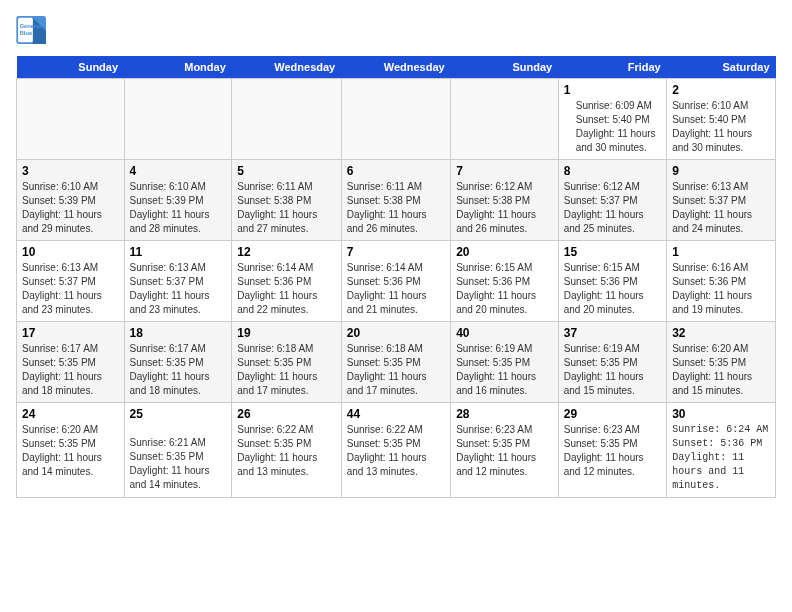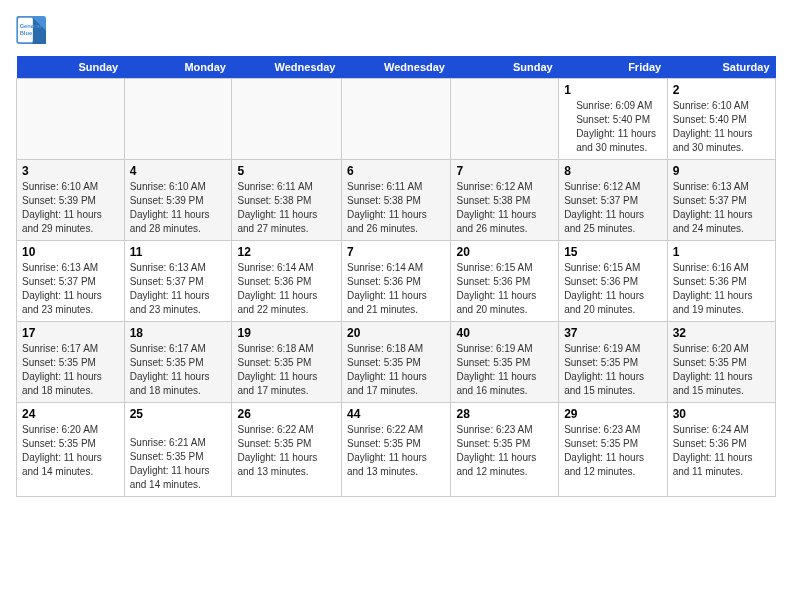--- a/index.html
+++ b/index.html
@@ -297,19 +297,19 @@
 Daylight: 11 hours and 12 minutes.</div>
         </td>
         <td>
           <span class="day-num">29</span>
           <div class="day-info" style="white-space: pre-line;">Sunrise: 6:23 AM
 Sunset: 5:35 PM
 Daylight: 11 hours and 12 minutes.</div>
         </td>
         <td>
           <span class="day-num">30</span>
-          <div class="day-info" style="white-space: pre-line;">Sunrise: 6:24 AM
+          <div class="day-info" style="white-space: pre-line; font-family: Liberation Mono, monospace;">Sunrise: 6:24 AM
 Sunset: 5:36 PM
 Daylight: 11 hours and 11 minutes.</div>
         </td>
       </tr>
     </tbody>
 </table>
 
 </body></html>

